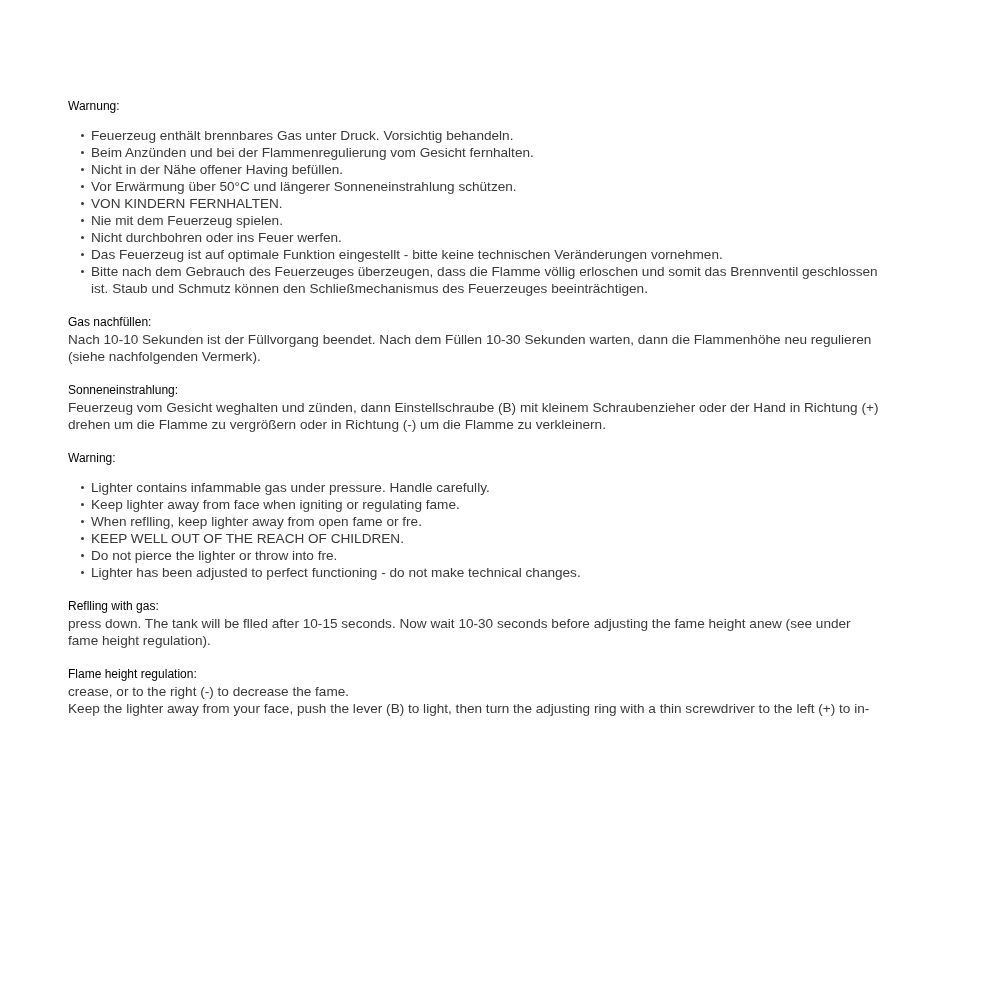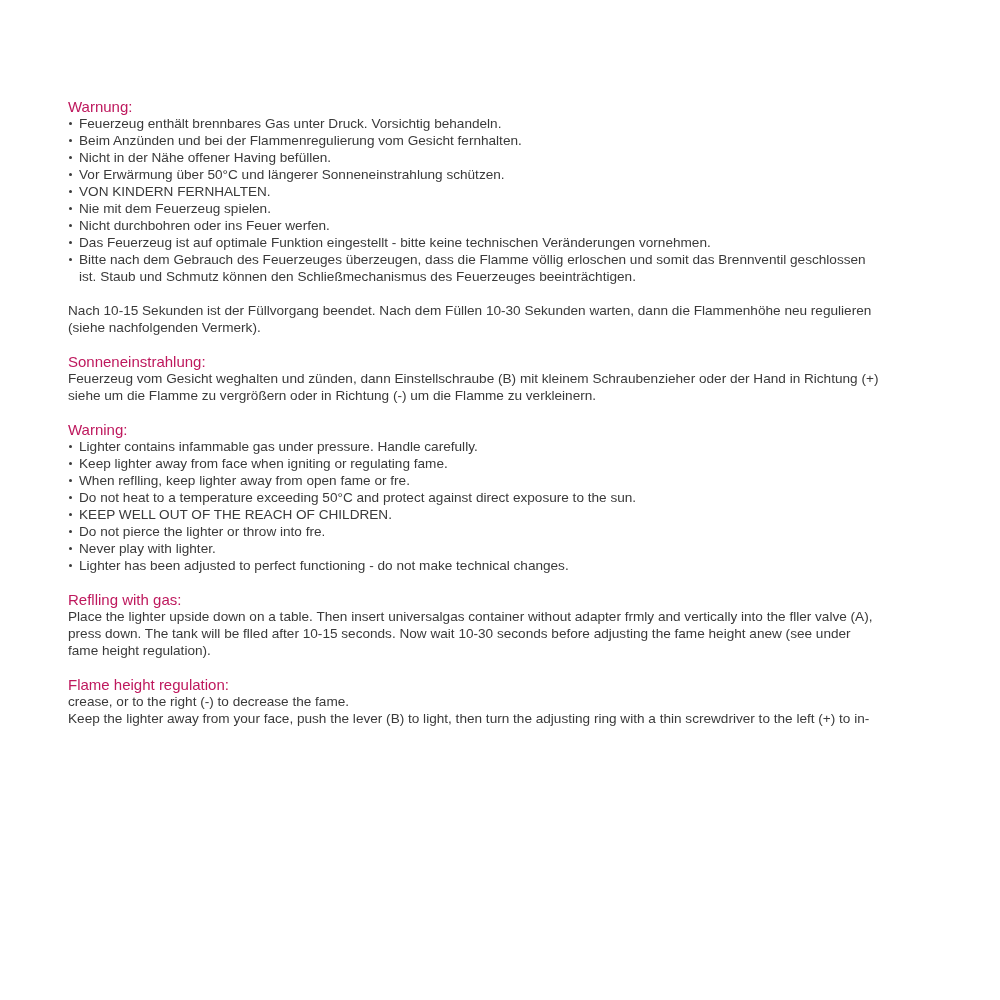--- a/index.html
+++ b/index.html
@@ -18,30 +18,30 @@
   .doc {
     position: absolute;
     left: 68px;
     top: 98px;
     width: 915px;
     font-size: 13.6px;
     line-height: 17px;
   }
   .section { margin: 0 0 17px 0; }
   .heading {
-    color: #be185d;
-    font-size: 15px;
+    color: #000000;
+    font-size: 12px;
     line-height: 17px;
     white-space: nowrap;
     margin: 0;
     font-weight: 400;
   }
   ul.bullets {
     list-style: none;
-    margin: 0;
+    margin: 12px;
     padding: 0;
   }
   ul.bullets li {
     position: relative;
     padding-left: 11px;
   }
   ul.bullets li .marker {
     position: absolute;
     left: 1px;
     top: 7px;
@@ -97,71 +97,63 @@
         </li>
       <li>
           <span class="marker"></span>
           <div class="bl">Bitte nach dem Gebrauch des Feuerzeuges überzeugen, dass die Flamme völlig erloschen und somit das Brennventil geschlossen</div>
           <div class="bl">ist. Staub und Schmutz können den Schließmechanismus des Feuerzeuges beeinträchtigen.</div>
         </li>
     </ul>
   </div>
 
   <div class="section">
-    <div class="bl">Nach 10-15 Sekunden ist der Füllvorgang beendet. Nach dem Füllen 10-30 Sekunden warten, dann die Flammenhöhe neu regulieren</div>
+    <div class="heading">Gas nachfüllen:</div>
+    <div class="bl">Nach 10-10 Sekunden ist der Füllvorgang beendet. Nach dem Füllen 10-30 Sekunden warten, dann die Flammenhöhe neu regulieren</div>
     <div class="bl">(siehe nachfolgenden Vermerk).</div>
   </div>
 
   <div class="section">
     <div class="heading">Sonneneinstrahlung:</div>
     <div class="bl">Feuerzeug vom Gesicht weghalten und zünden, dann Einstellschraube (B) mit kleinem Schraubenzieher oder der Hand in Richtung (+)</div>
-    <div class="bl">siehe um die Flamme zu vergrößern oder in Richtung (-) um die Flamme zu verkleinern.</div>
+    <div class="bl">drehen um die Flamme zu vergrößern oder in Richtung (-) um die Flamme zu verkleinern.</div>
   </div>
 
   <div class="section">
     <div class="heading">Warning:</div>
     <ul class="bullets">
       <li>
           <span class="marker"></span>
           <div class="bl">Lighter contains infammable gas under pressure. Handle carefully.</div>
         </li>
       <li>
           <span class="marker"></span>
           <div class="bl">Keep lighter away from face when igniting or regulating fame.</div>
         </li>
       <li>
           <span class="marker"></span>
           <div class="bl">When reflling, keep lighter away from open fame or fre.</div>
         </li>
       <li>
           <span class="marker"></span>
-          <div class="bl">Do not heat to a temperature exceeding 50°C and protect against direct exposure to the sun.</div>
-        </li>
-      <li>
-          <span class="marker"></span>
           <div class="bl">KEEP WELL OUT OF THE REACH OF CHILDREN.</div>
         </li>
       <li>
           <span class="marker"></span>
           <div class="bl">Do not pierce the lighter or throw into fre.</div>
-        </li>
-      <li>
-          <span class="marker"></span>
-          <div class="bl">Never play with lighter.</div>
         </li>
       <li>
           <span class="marker"></span>
           <div class="bl">Lighter has been adjusted to perfect functioning - do not make technical changes.</div>
         </li>
     </ul>
   </div>
 
   <div class="section">
     <div class="heading">Reflling with gas:</div>
-    <div class="bl">Place the lighter upside down on a table. Then insert universalgas container without adapter frmly and vertically into the fller valve (A),</div>
     <div class="bl">press down. The tank will be flled after 10-15 seconds. Now wait 10-30 seconds before adjusting the fame height anew (see under</div>
     <div class="bl">fame height regulation).</div>
   </div>
 
   <div class="section">
     <div class="heading">Flame height regulation:</div>
     <div class="bl">crease, or to the right (-) to decrease the fame.</div>
     <div class="bl">Keep the lighter away from your face, push the lever (B) to light, then turn the adjusting ring with a thin screwdriver to the left (+) to in-</div>
   </div>
 

